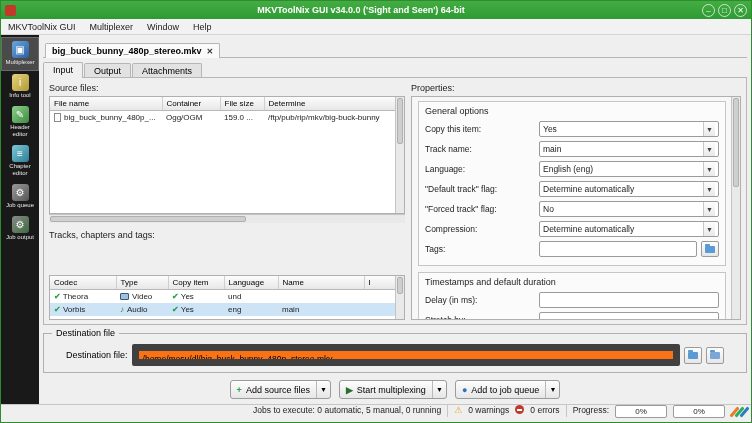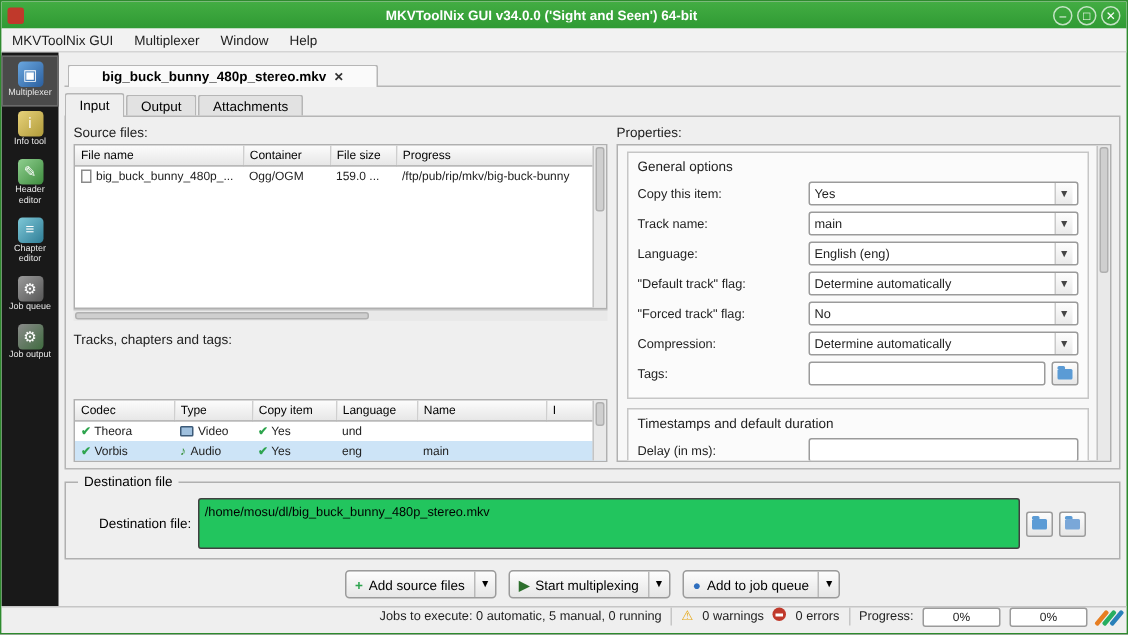--- a/index.html
+++ b/index.html
@@ -22,21 +22,21 @@
   .sidebar { width:38px; background:#191919; flex:none; display:flex; flex-direction:column; padding-top:2px; }
   .side-item { padding:3px 1px 4px; text-align:center; cursor:pointer; }
   .side-item.active { background:#4a4a4a; border:1px solid #6a6a6a; }
   .side-ico { width:17px; height:17px; margin:0 auto 1px; border-radius:3px; display:flex; align-items:center; justify-content:center; font-size:10px; color:#fff; }
   .side-label { font-size:6px; color:#e8e8e8; line-height:7px; }
 
   .main { flex:1; display:flex; flex-direction:column; padding:3px 4px 0 4px; overflow:hidden; }
 
   
   .filetab-row { height:20px; display:flex; align-items:flex-end; border-bottom:1px solid #b6b6b6; }
-  .filetab { background:#fafafa; border:1px solid #b6b6b6; border-bottom:none; border-radius:2px 2px 0 0; padding:2px 22px; font-size:9px; font-weight:bold; display:flex; align-items:center; gap:5px; margin-left:2px; position:relative; top:1px; cursor:pointer; }
+  .filetab { background:#fafafa; border:1px solid #b6b6b6; border-bottom:none; border-radius:2px 2px 0 0; padding:2px 6px; font-size:9px; font-weight:bold; display:flex; align-items:center; gap:5px; margin-left:2px; position:relative; top:1px; cursor:pointer; }
   .tab-close { font-size:8px; font-weight:bold; color:#333; cursor:pointer; }
 
   
   .tabframe { flex:1; display:flex; flex-direction:column; min-height:0; margin-top:2px; }
   .tabs { display:flex; height:17px; align-items:flex-end; }
   .tab { font-size:9px; padding:2px 9px; border:1px solid #b6b6b6; border-bottom:none; background:#e2e2e2; border-radius:2px 2px 0 0; margin-right:1px; cursor:pointer; position:relative; top:1px; }
   .tab.active { background:#efefef; z-index:2; padding-bottom:3px; }
   .tabpanel { flex:1; border:1px solid #b6b6b6; background:#efefef; display:flex; padding:4px 5px; gap:6px; min-height:0; z-index:1; }
 
   .col-left { width:356px; flex:none; display:flex; flex-direction:column; min-height:0; }
@@ -69,21 +69,21 @@
   .ctrl .arrow { flex:none; width:12px; text-align:center; font-size:7px; color:#444; border-left:1px solid #c9c9c9; margin-left:3px; background:linear-gradient(#fdfdfd,#e9e9e9); height:100%; line-height:15px; }
   .mini-btn { flex:none; width:18px; height:16px; border:1px solid #9b9b9b; border-radius:2px; background:linear-gradient(#fdfdfd,#e6e6e6); display:flex; align-items:center; justify-content:center; cursor:pointer; }
   .folder-ico { width:10px; height:7px; background:#5b9bd5; border-radius:1px; position:relative; }
   .folder-ico:before { content:""; position:absolute; top:-2px; left:0; width:5px; height:2px; background:#5b9bd5; border-radius:1px 1px 0 0; }
 
   
   .dest-group { border:1px solid #b0b0b0; margin:8px 0 4px; position:relative; padding:10px 22px 6px; background:#efefef; }
   .dest-title { position:absolute; top:-6px; left:8px; background:#efefef; padding:0 4px; font-size:9px; }
   .dest-row { display:flex; align-items:center; gap:4px; }
   .dest-label { font-size:9px; flex:none; }
-  .dest-input { flex:1; height:34px; background:#22c55e; border:1px solid #404040; border-radius:2px; font-size:8.5px; padding:0 4px; line-height:16px; white-space:nowrap; overflow:hidden; }
+  .dest-input { flex:1; height:22px; background:#f97316; border:7px solid #404040; border-radius:2px; font-size:8.5px; padding:0 4px; line-height:16px; white-space:nowrap; overflow:hidden; }
 
   
   .actions { display:flex; justify-content:center; gap:8px; padding:3px 0 5px; }
   .act-btn { display:flex; align-items:center; border:1px solid #9b9b9b; border-radius:3px; background:linear-gradient(#fdfdfd,#e6e6e6); font-size:9px; height:19px; cursor:pointer; }
   .act-btn .lab { padding:0 6px 0 4px; }
   .act-btn .ic { padding-left:6px; font-weight:bold; font-size:9px; }
   .act-btn .drop { border-left:1px solid #b9b9b9; width:14px; text-align:center; font-size:7px; height:100%; line-height:18px; }
   .ic-green { color:#2da44e; } .ic-play { color:#2c6e2c; } .ic-blue { color:#2f6fbf; }
 
   
@@ -177,21 +177,21 @@
                     <col style="width:112px">
                     <col style="width:58px">
                     <col style="width:44px">
                     <col>
                   </colgroup>
                 <thead>
                   <tr>
                     <th>File name</th>
                     <th>Container</th>
                     <th>File size</th>
-                    <th>Progress</th>
+                    <th>Determine</th>
                   </tr>
                 </thead>
                 <tbody>
                   <tr>
                     <td><span class="ico-file"></span><span>big_buck_bunny_480p_...</span></td>
                     <td>Ogg/OGM</td>
                     <td>159.0 ...</td>
                     <td>/ftp/pub/rip/mkv/big-buck-bunny</td>
                   </tr>
                 </tbody>

